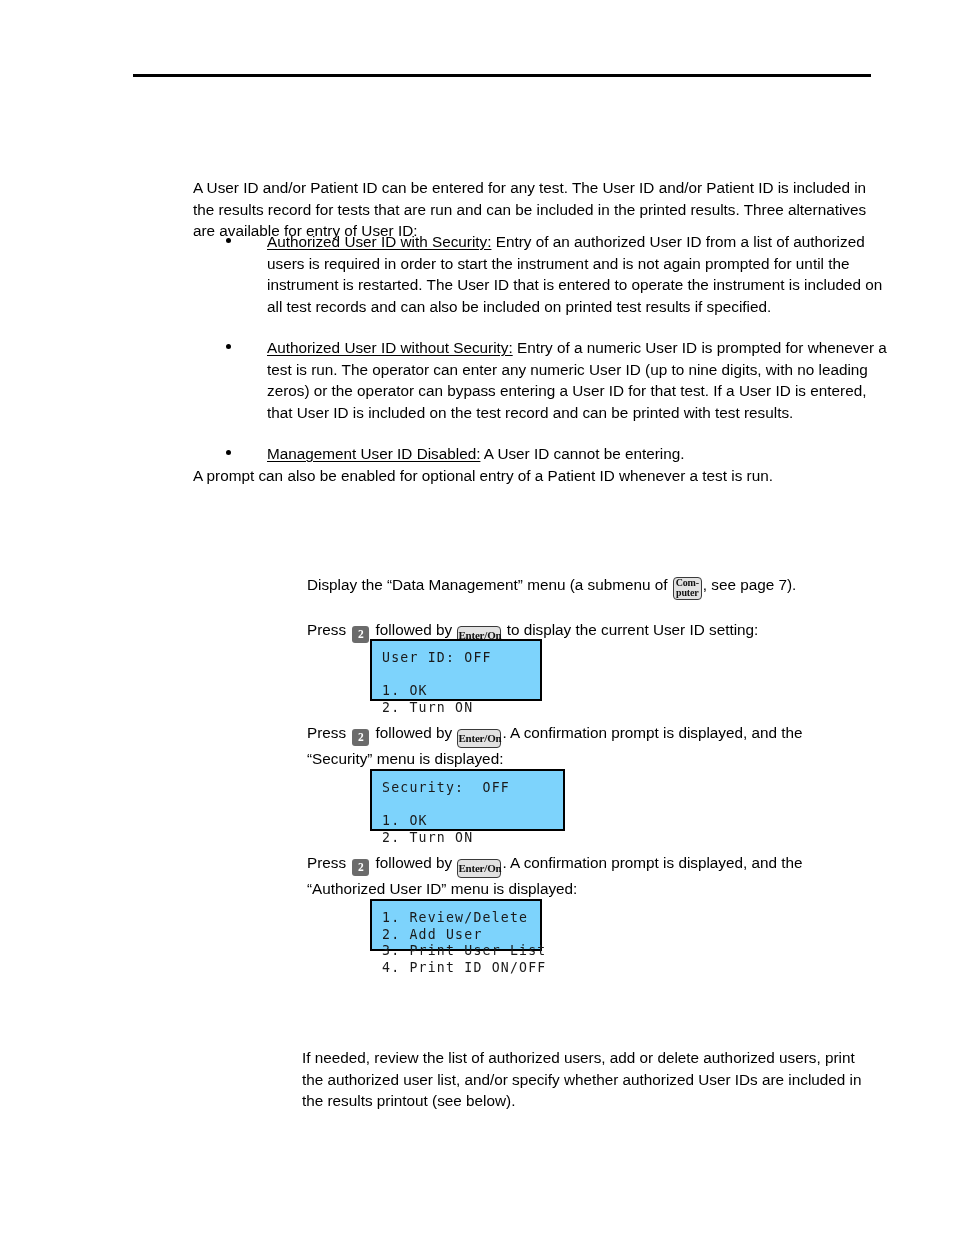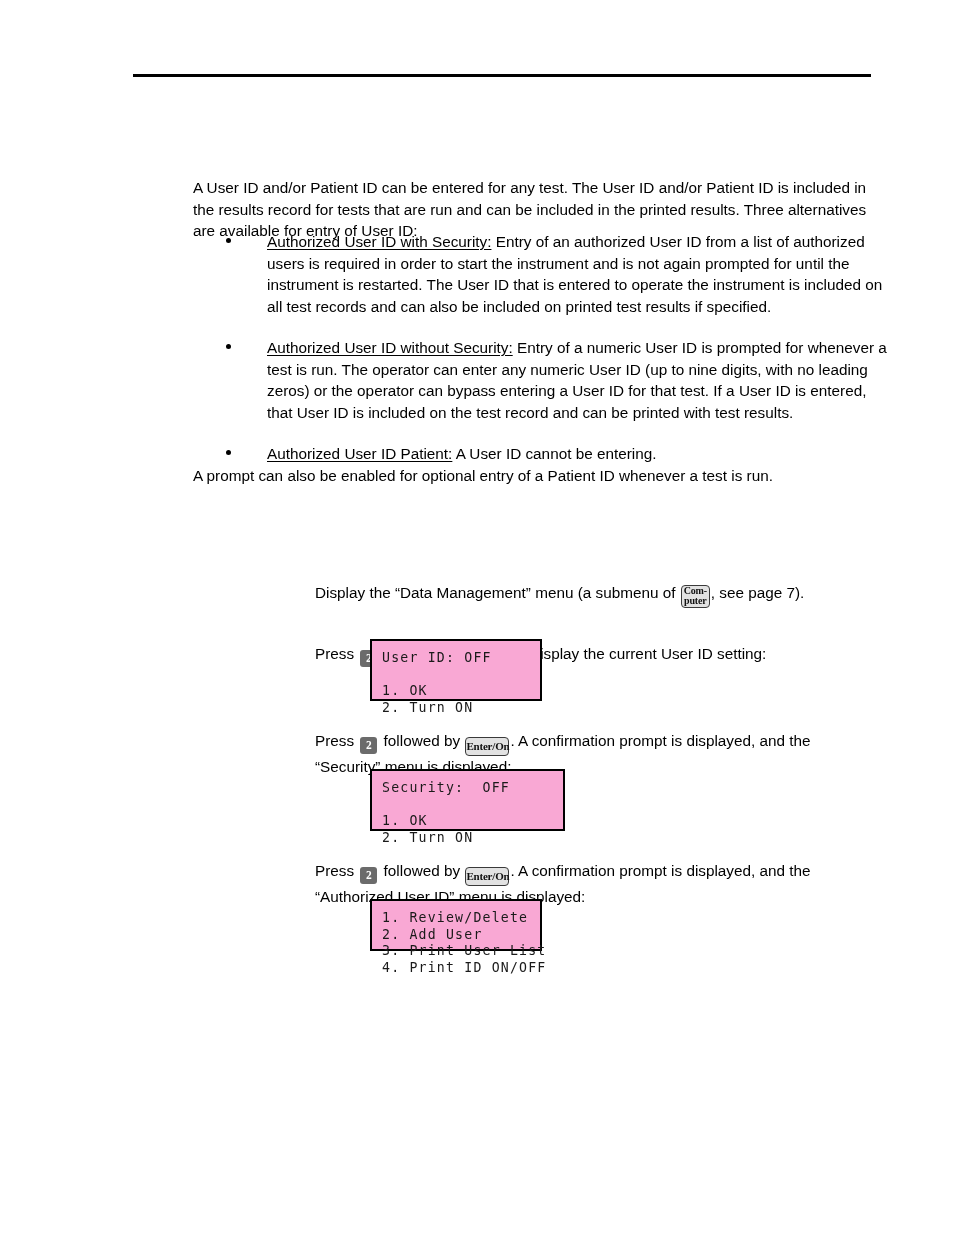--- a/index.html
+++ b/index.html
@@ -84,21 +84,21 @@
   
   .steps {
     position: absolute;
     left: 303px;
     top: 570px;
     width: 578px;
   }
   .step-line {
     font-size: 15.3px;
     line-height: 21.5px;
-    margin: 12px;
+    margin: 4px;
   }
   .step-gap { height: 11px; }
 
   
   .key-num {
     display: inline-block;
     vertical-align: -3px;
     width: 17px;
     height: 17px;
     line-height: 17px;
@@ -137,21 +137,21 @@
     font-size: 10px;
     line-height: 10px;
     vertical-align: -6px;
     letter-spacing: -0.2px;
   }
   .key-computer span { display: block; }
 
   
   .lcd {
     position: absolute;
-    background: #f9a8d4;
+    background: #7dd3fc;
     border: 2px solid #000000;
     box-sizing: border-box;
     font-family: "DejaVu Sans Mono", "Liberation Mono", monospace;
     font-size: 13.2px;
     line-height: 16.5px;
     letter-spacing: 1.2px;
     color: #1a1a1a;
     white-space: pre;
     padding: 9px 0 0 10px;
   }
@@ -188,21 +188,21 @@
       <span class="lead-underline">Authorized User ID with Security:</span><span>  Entry of an authorized User ID from a list of authorized users is required in order to start the instrument and is not again prompted for until the instrument is restarted. The User ID that is entered to operate the instrument is included on all test records and can also be included on printed test results if specified.</span>
     </div>
 
     <div class="bullet-item">
       <span class="bullet-dot"></span>
       <span class="lead-underline">Authorized User ID without Security:</span><span>  Entry of a numeric User ID is prompted for whenever a test is run. The operator can enter any numeric User ID (up to nine digits, with no leading zeros) or the operator can bypass entering a User ID for that test. If a User ID is entered, that User ID is included on the test record and can be printed with test results.</span>
     </div>
 
     <div class="bullet-item">
       <span class="bullet-dot"></span>
-      <span class="lead-underline">Authorized User ID Patient:</span><span>  A User ID cannot be entering.</span>
+      <span class="lead-underline">Management User ID Disabled:</span><span>  A User ID cannot be entering.</span>
     </div>
 
   </div>
 
   <p class="closing">A prompt can also be enabled for optional entry of a Patient ID whenever a test is run.</p>
 
   <div class="steps">
 
     <p class="step-line"><span>Display the “Data Management” menu (a submenu of </span><span class="key-box key-computer"><span>Com-</span><span>puter</span></span><span>, see page 7).</span></p>
 
@@ -215,14 +215,15 @@
   <div class="lcd lcd-1"><span class="lcd-row">User ID: OFF</span><span class="lcd-row blank"></span><span class="lcd-row">1. OK</span><span class="lcd-row">2. Turn ON</span></div>
 
   <p class="step-line" style="position:absolute; left:303px; top:718px; width:565px;"><span>Press </span><span class="key-num">2</span><span> followed by </span><span class="key-box key-enter">Enter/On</span><span>. A confirmation prompt is displayed, and the “Security” menu is displayed:</span></p>
 
   <div class="lcd lcd-2"><span class="lcd-row">Security:  OFF</span><span class="lcd-row blank"></span><span class="lcd-row">1. OK</span><span class="lcd-row">2. Turn ON</span></div>
 
   <p class="step-line" style="position:absolute; left:303px; top:848px; width:565px;"><span>Press </span><span class="key-num">2</span><span> followed by </span><span class="key-box key-enter">Enter/On</span><span>. A confirmation prompt is displayed, and the “Authorized User ID” menu is displayed:</span></p>
 
   <div class="lcd lcd-3"><span class="lcd-row">1. Review/Delete</span><span class="lcd-row">2. Add User</span><span class="lcd-row">3. Print User List</span><span class="lcd-row">4. Print ID ON/OFF</span></div>
 
+  <p class="footer-note">If needed, review the list of authorized users, add or delete authorized users, print the authorized user list, and/or specify whether authorized User IDs are included in the results printout (see below).</p>
 
 </div>
 
 </body></html>

